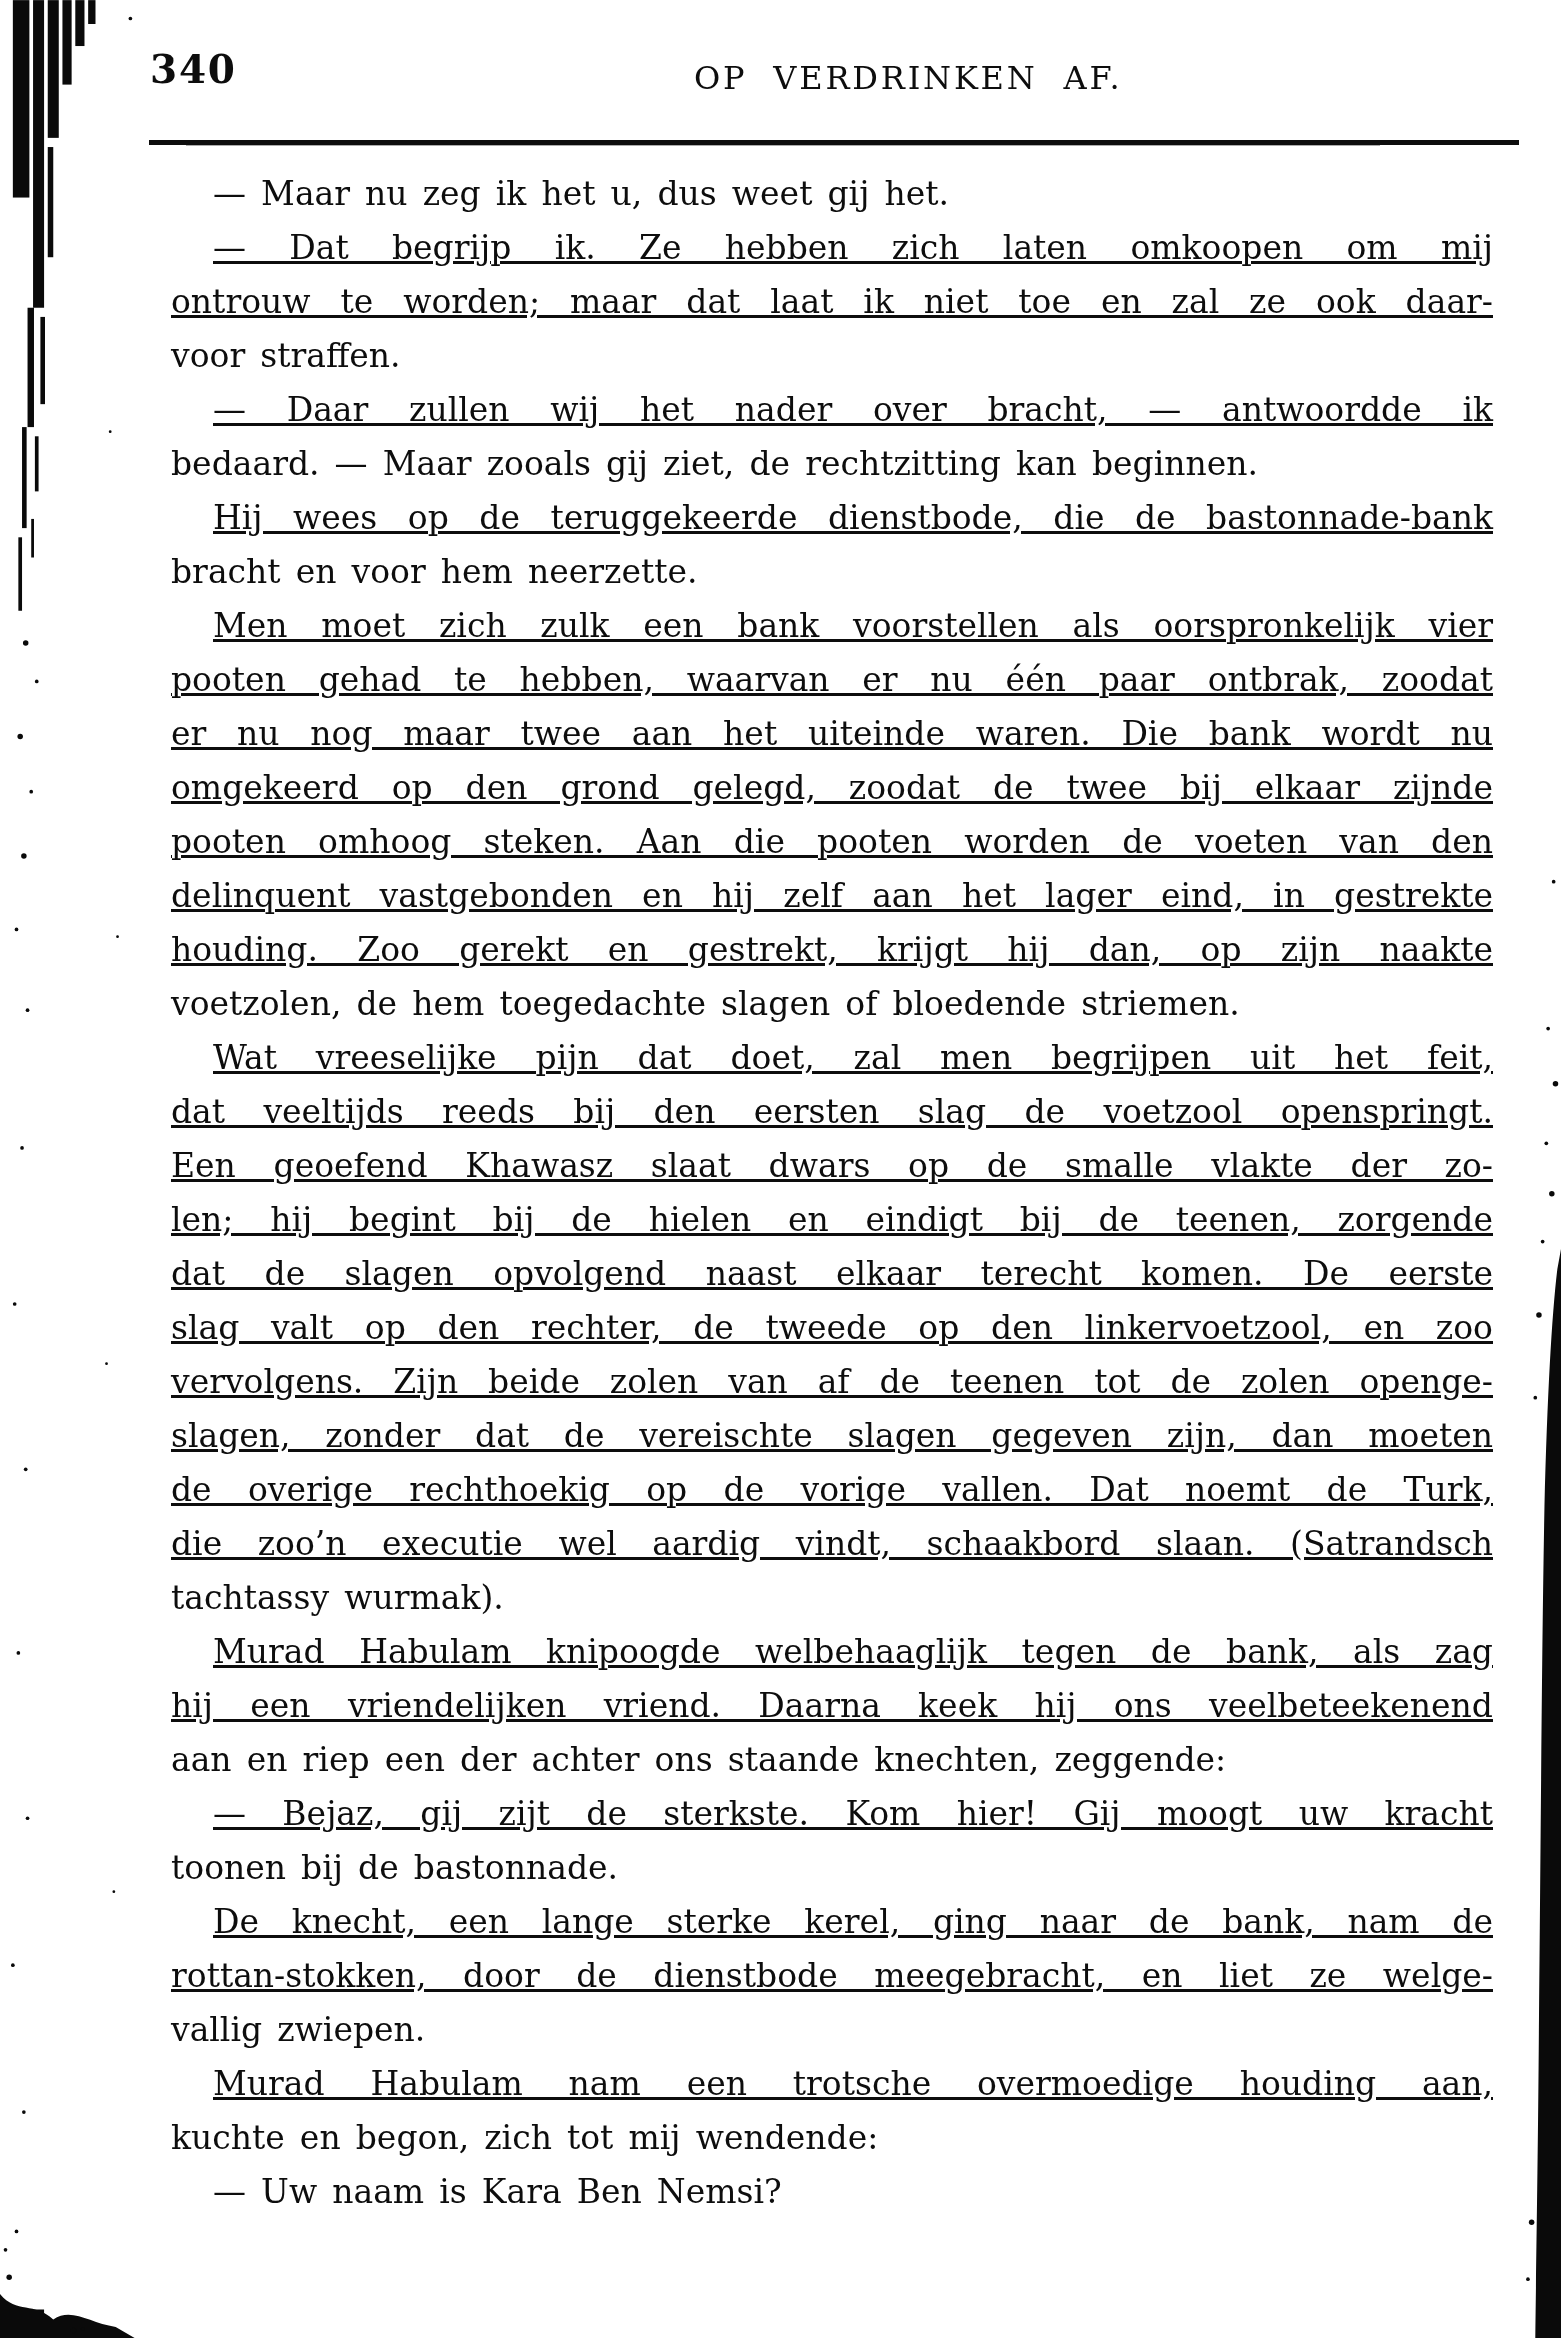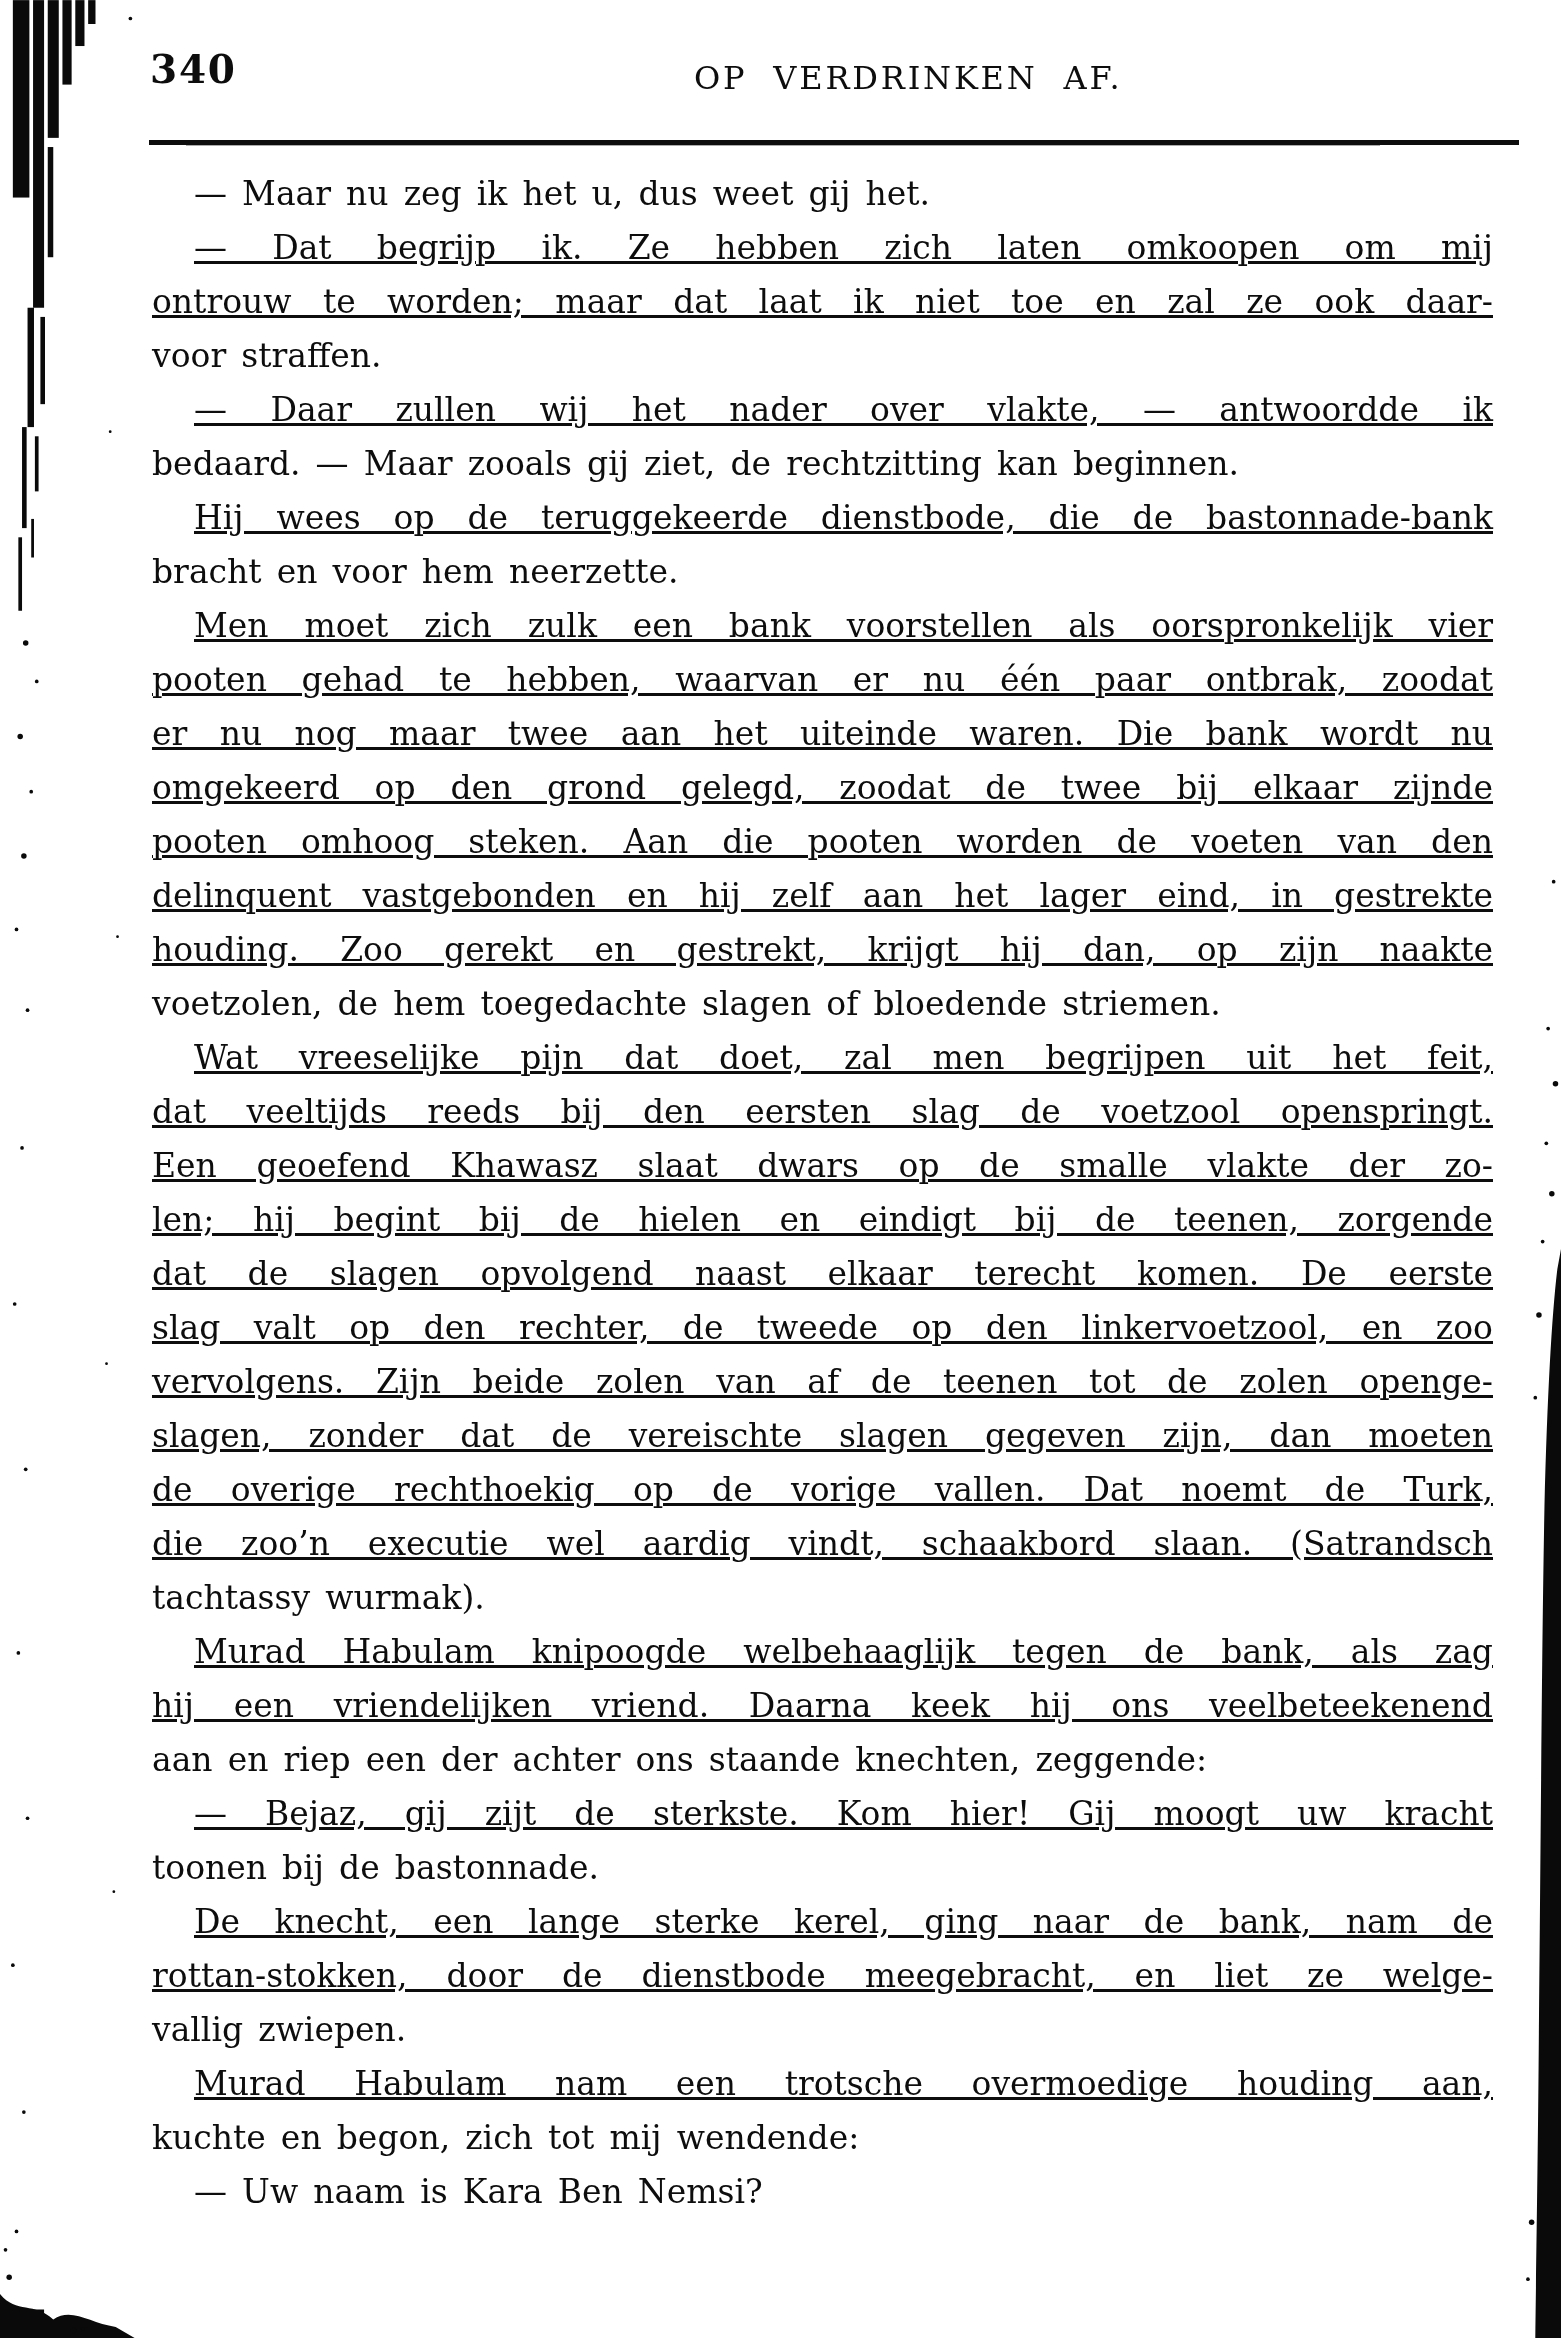--- a/index.html
+++ b/index.html
@@ -52,20 +52,21 @@
     position: absolute;
     left: 152px;
     top: 167px;
     width: 1341px;
   }
   .line {
     font-size: 33px;
     line-height: 54px;
     word-spacing: 4.6px;
     color: var(--ink, #0d0d0d);
+    margin-left: 19px;
   }
   .line.just { text-align: justify; text-align-last: justify; text-decoration: underline; }
   .line.last { text-align: left; text-align-last: left; }
   .line.first { text-indent: 42px; }
   .noise {
     position: absolute;
     left: 0; top: 0;
     pointer-events: none;
   }
 </style>
@@ -142,21 +143,21 @@
   <main class="textblock" id="paragraphs">
       <div>
         <div class="line last first">— Maar nu zeg ik het u, dus weet gij het.</div>
       </div>
       <div>
         <div class="line just first">— Dat begrijp ik. Ze hebben zich laten omkoopen om mij</div>
         <div class="line just">ontrouw te worden; maar dat laat ik niet toe en zal ze ook daar-</div>
         <div class="line last">voor straffen.</div>
       </div>
       <div>
-        <div class="line just first">— Daar zullen wij het nader over vlakte, — antwoordde ik</div>
+        <div class="line just first">— Daar zullen wij het nader over bracht, — antwoordde ik</div>
         <div class="line last">bedaard. — Maar zooals gij ziet, de rechtzitting kan beginnen.</div>
       </div>
       <div>
         <div class="line just first">Hij wees op de teruggekeerde dienstbode, die de bastonnade-bank</div>
         <div class="line last">bracht en voor hem neerzette.</div>
       </div>
       <div>
         <div class="line just first">Men moet zich zulk een bank voorstellen als oorspronkelijk vier</div>
         <div class="line just">pooten gehad te hebben, waarvan er nu één paar ontbrak, zoodat</div>
         <div class="line just">er nu nog maar twee aan het uiteinde waren. Die bank wordt nu</div>

